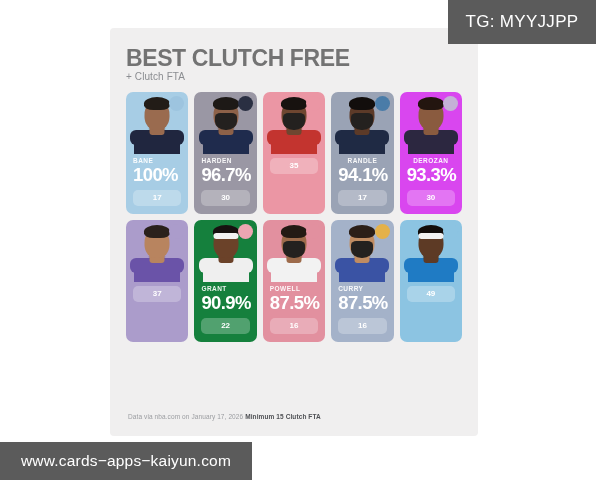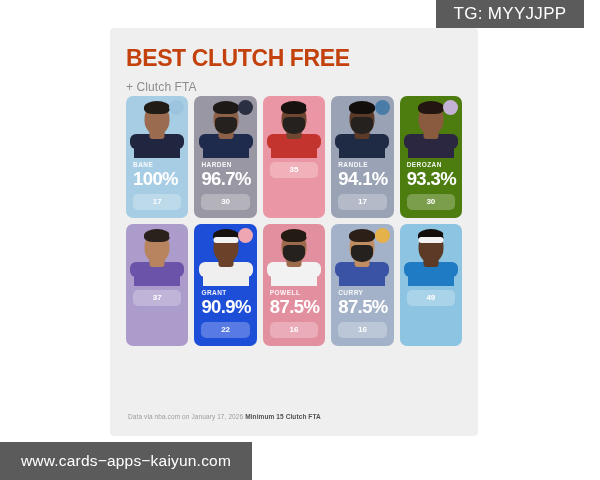--- a/index.html
+++ b/index.html
@@ -11,30 +11,30 @@
   }
 
   
   #panel{
     position:absolute;left:110px;top:28px;width:368px;height:408px;
     background:#f0efef;border-radius:4px;overflow:hidden;
   }
   #panel-inner{padding:18px 16px 0 16px;}
 
   #title{
-    font-size:23px;line-height:1.08;font-weight:800;color:#c2410c;
+    font-size:23px;line-height:1.08;font-weight:800;color:#737373;
     letter-spacing:-0.4px;margin:0 0 0 0;
   }
   #title .line{display:block;}
   #subtitle{
-    font-size:12px;color:#8b8d91;margin-top:9px;letter-spacing:.1px;
-  }
-
-  
-  .grid{margin-top:2px;display:flex;flex-direction:column;gap:6px;}
+    font-size:10px;color:#8b8d91;letter-spacing:.1px;
+  }
+
+  
+  .grid{margin-top:10px;display:flex;flex-direction:column;gap:6px;}
   .row{display:flex;gap:6px;}
   .card{
     flex:1 1 0;border-radius:7px;overflow:hidden;position:relative;
     height:122px;display:flex;flex-direction:column;
   }
 
   .photo-wrap{
     position:relative;height:62px;overflow:hidden;
     display:flex;align-items:flex-end;justify-content:center;
   }
@@ -105,21 +105,21 @@
   #footnote{font-size:6.5px;color:#9a9ca0;letter-spacing:.1px;}
   #footnote b{color:#4f5155;font-weight:700;}
   #brand{display:flex;align-items:center;gap:5px;}
   #brand-name{font-size:18px;font-weight:700;color:#2fc08a;letter-spacing:-.6px;}
 
   
   .overlay{
     position:absolute;background:#5b5b5b;color:#ffffff;
     display:flex;align-items:center;justify-content:center;
   }
-  #tg-overlay{right:16px;top:0;width:148px;height:28px;font-size:17px;letter-spacing:.3px;}
+  #tg-overlay{right:4px;top:0;width:148px;height:44px;font-size:17px;letter-spacing:.3px;}
   #url-overlay{left:0;bottom:0;width:252px;height:38px;font-size:15.5px;letter-spacing:.2px;}
 </style>
 </head>
 <body>
 
 <div id="panel">
   <div id="panel-inner">
 
     <h1 id="title">
       <span class="line">BEST CLUTCH FREE</span>
@@ -171,39 +171,39 @@
                 <div class="collar"></div>
                 <div class="neck" style="background:#6f4630"></div>
                 <div class="head" style="background:#6f4630"></div>
                 <div class="beard"></div>
                 <div class="hair" style="background:#17120f"></div>
               </div>
               <div class="logo" style="background:#eb96a4"></div>
             </div>
             <div class="pill">35</div>
           </div>
-          <div class="card" style="background: rgb(154, 163, 181);">
+          <div class="card" style="background: rgb(154, 163, 181); text-align: center;">
             <div class="photo-wrap">
               <div class="player">
                 <div class="jersey" style="background:#1f2a44"></div>
                 <div class="collar"></div>
                 <div class="neck" style="background:#5c3a28"></div>
                 <div class="head" style="background:#5c3a28"></div>
                 <div class="beard"></div>
                 <div class="hair" style="background:#120e0c"></div>
               </div>
               <div class="logo" style="background:#4a7ca8"></div>
             </div>
             <div class="meta">
               <div class="pname">RANDLE</div>
               <div class="pct">94.1%</div>
             </div>
             <div class="pill">17</div>
           </div>
-          <div class="card" style="background: #4d7c0f;">
+          <div class="card" style="background: #d946ef; text-align: center;">
             <div class="photo-wrap">
               <div class="player">
                 <div class="jersey" style="background:#2c2740"></div>
                 <div class="collar"></div>
                 <div class="neck" style="background:#8a5b3f"></div>
                 <div class="head" style="background:#8a5b3f"></div>
                 <div class="hair" style="background:#23150f"></div>
               </div>
               <div class="logo" style="background:#c4b2d6"></div>
             </div>
@@ -221,21 +221,21 @@
                 <div class="jersey" style="background:#6a53a8"></div>
                 <div class="collar"></div>
                 <div class="neck" style="background:#b8845f"></div>
                 <div class="head" style="background:#b8845f"></div>
                 <div class="hair" style="background:#2a211c"></div>
               </div>
               <div class="logo" style="background:#ab9ccb"></div>
             </div>
             <div class="pill">37</div>
           </div>
-          <div class="card" style="background: #1d4ed8;">
+          <div class="card" style="background: #15803d;">
             <div class="photo-wrap">
               <div class="player">
                 <div class="jersey" style="background:#efefef"></div>
                 <div class="collar"></div>
                 <div class="neck" style="background:#6b4229"></div>
                 <div class="head" style="background:#6b4229"></div>
                 <div class="hair" style="background:#171210"></div>
                 <div class="band"></div>
               </div>
               <div class="logo" style="background:#eda6b2"></div>

